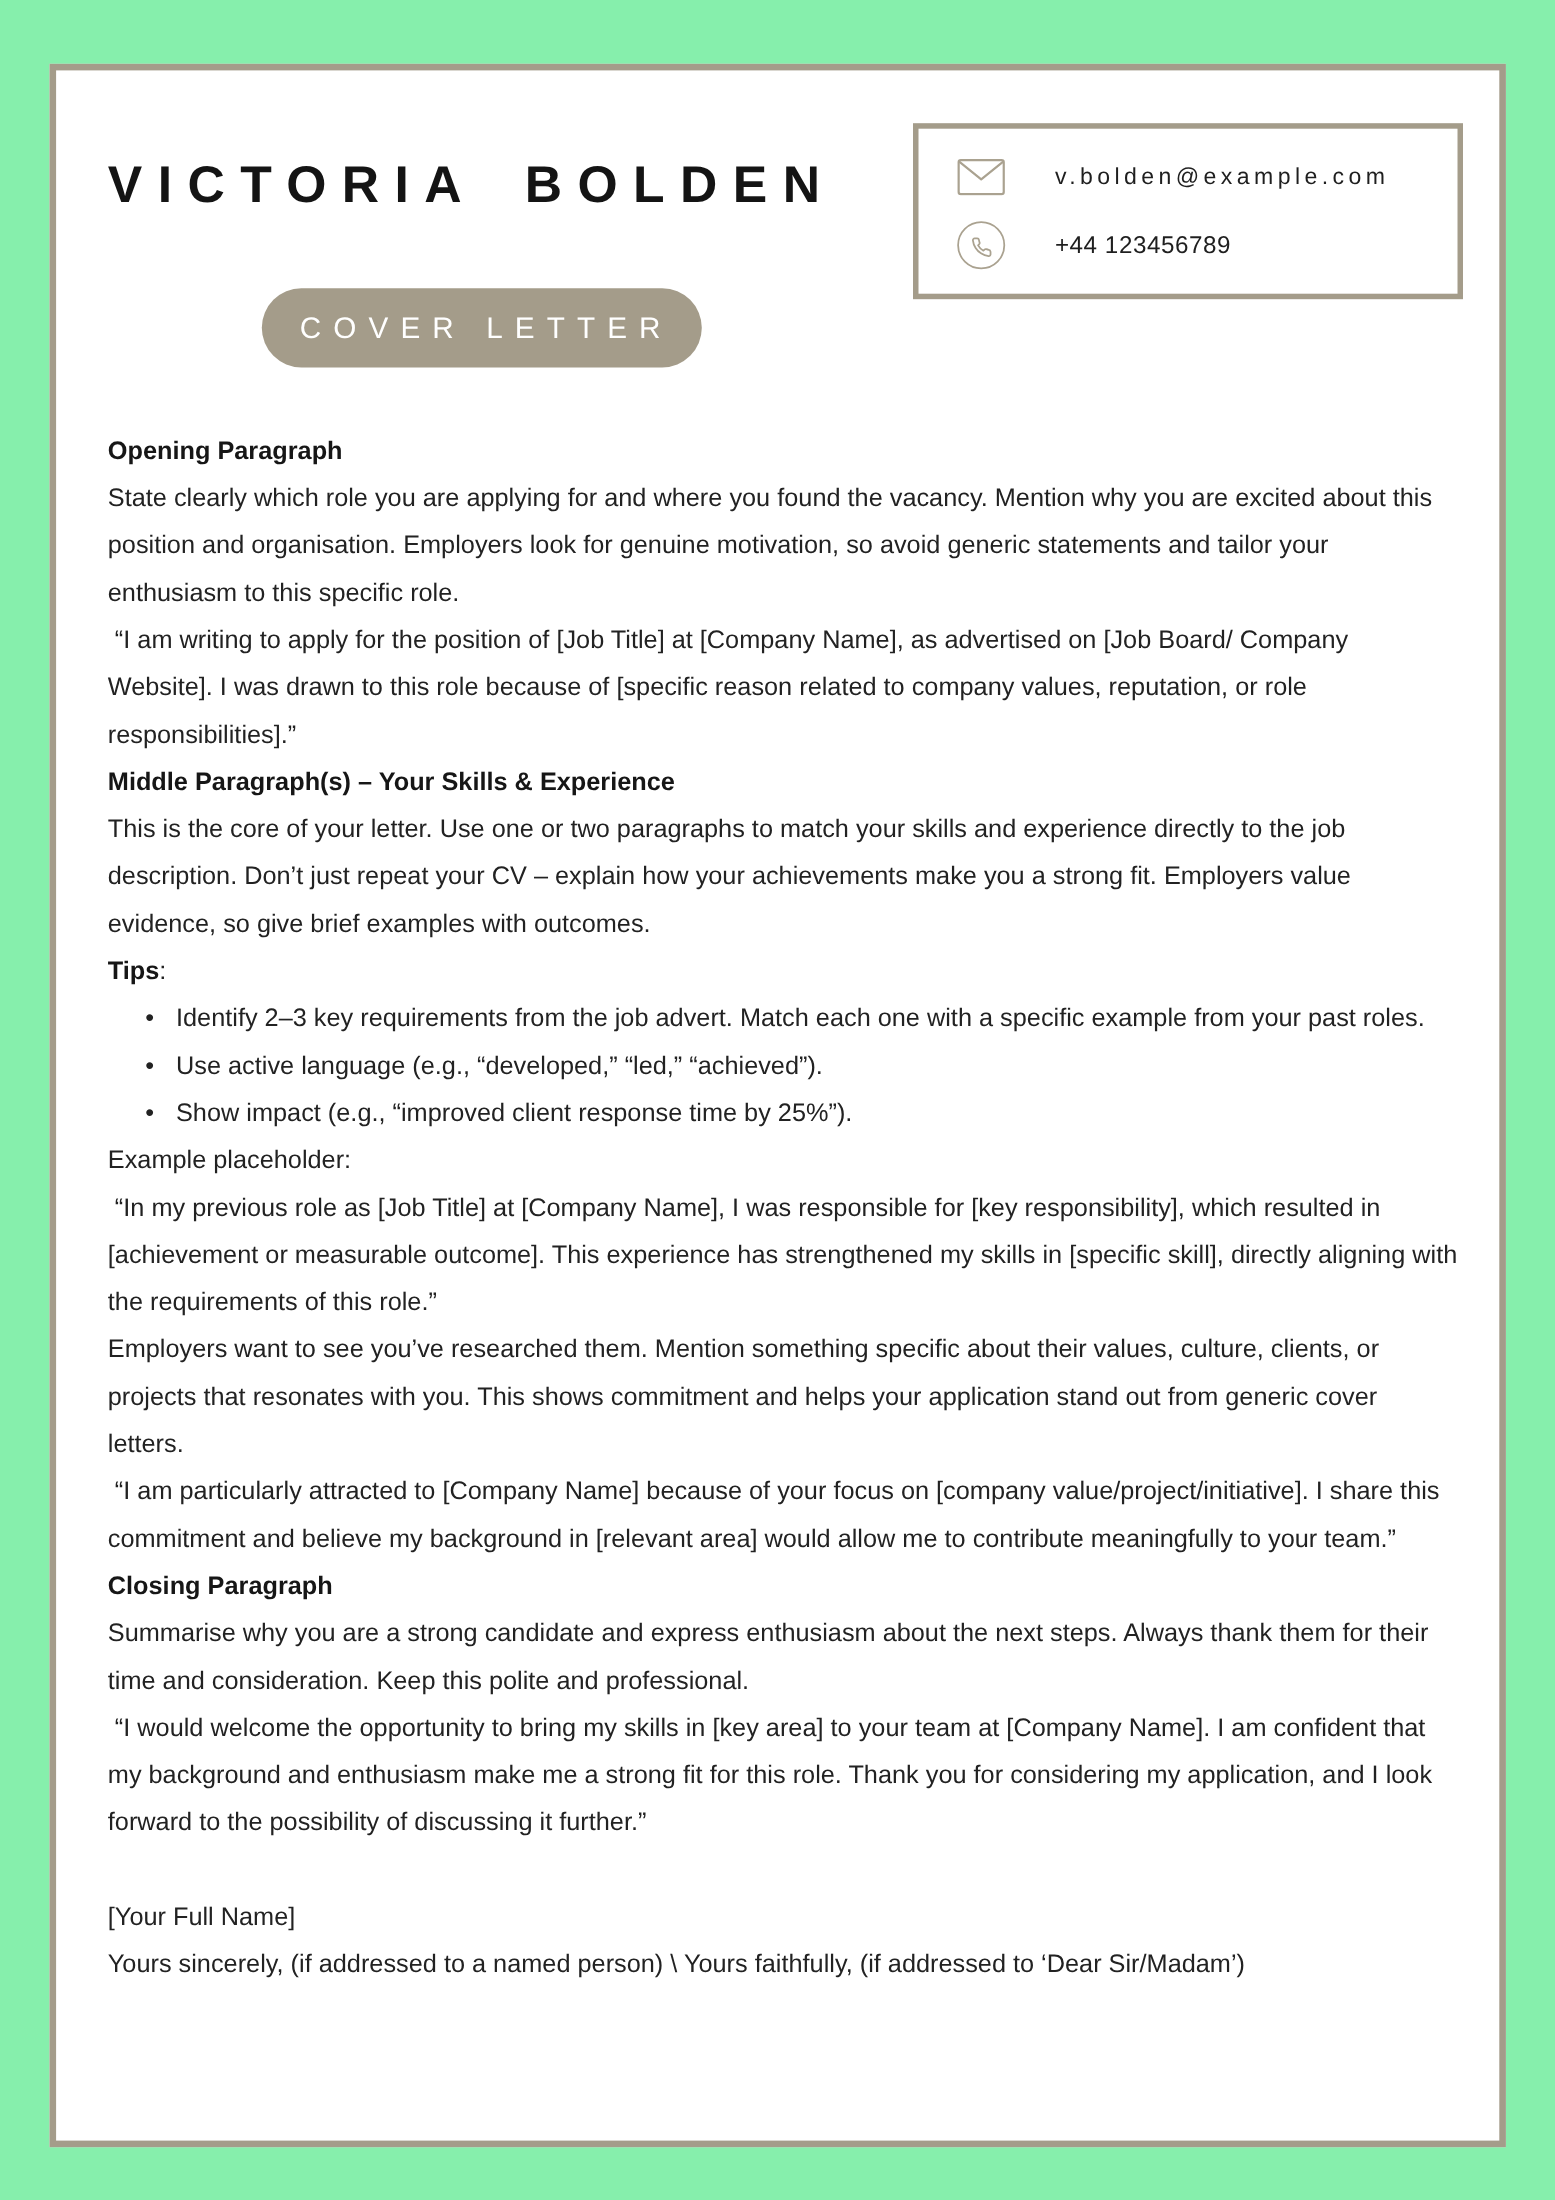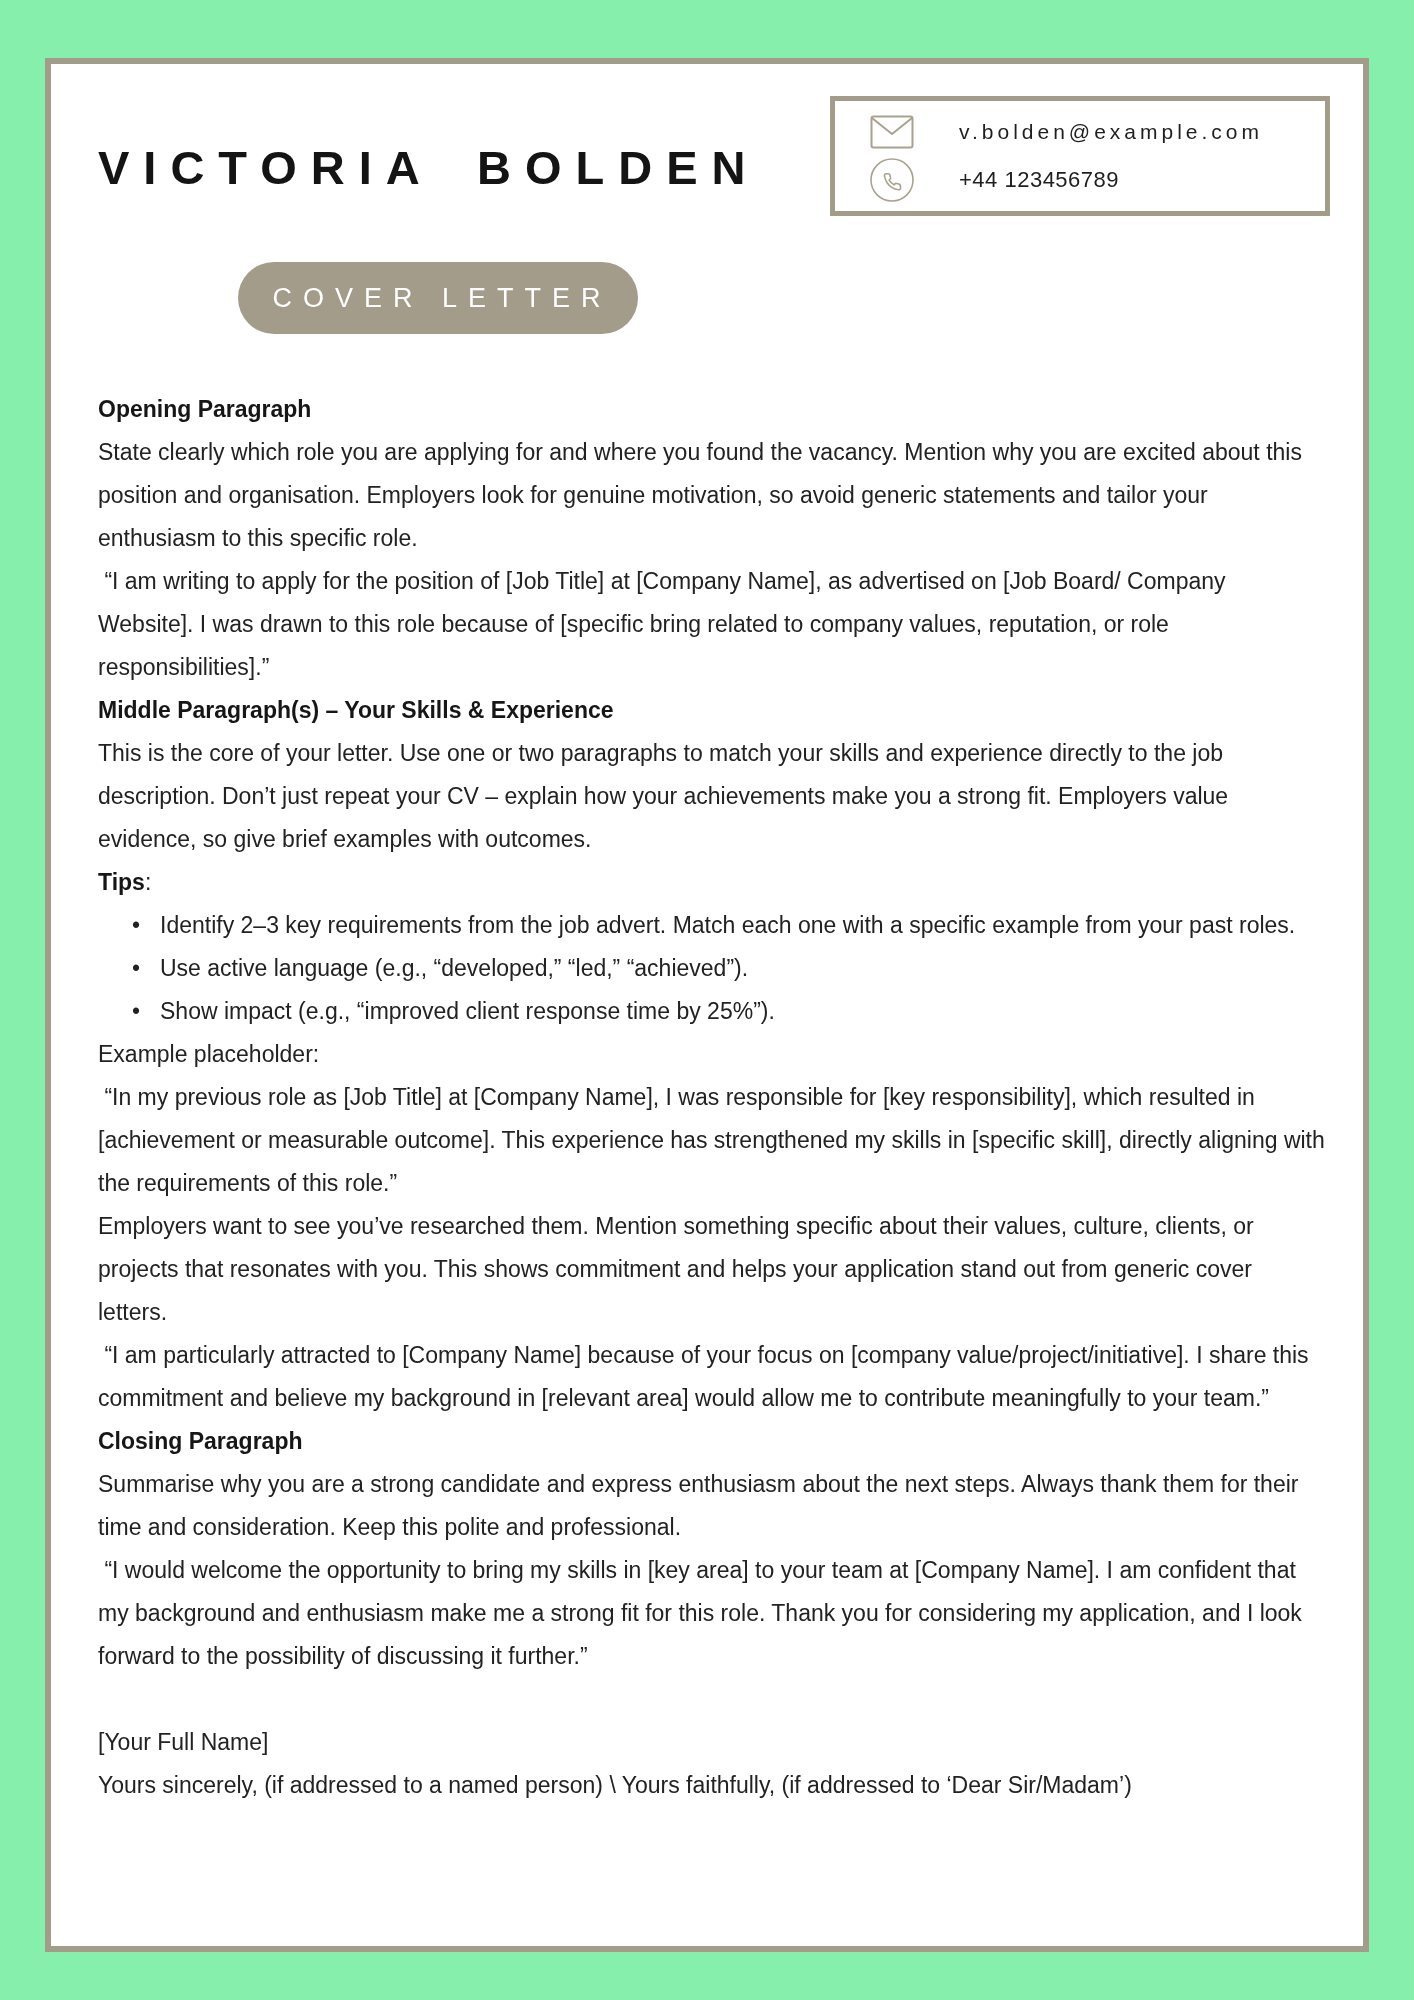--- a/index.html
+++ b/index.html
@@ -24,22 +24,22 @@
     left: 98px; top: 140px;
     font-size: 47px;
     font-weight: bold;
     letter-spacing: 14px;
     word-spacing: 18px;
     color: #141414;
     white-space: nowrap;
   }
   .contact-box {
     position: absolute;
-    left: 830px; top: 96px;
-    width: 500px; height: 120px;
+    left: 830px; top: 112px;
+    width: 500px; height: 160px;
     border: 5px solid #a49c8a;
     background: #ffffff;
     display: flex;
     flex-direction: column;
     justify-content: space-evenly;
     padding: 6px 10px 6px 34px;
   }
   .contact-row {
     display: flex;
     align-items: center;
@@ -128,21 +128,21 @@
       </span>
       <span class="contact-phone">+44 123456789</span>
     </div>
   </div>
 
   <div class="badge">COVER LETTER</div>
 
   <div class="doc">
       <div class="para heading">Opening Paragraph</div>
       <div class="para">State clearly which role you are applying for and where you found the vacancy. Mention why you are excited about this position and organisation. Employers look for genuine motivation, so avoid generic statements and tailor your enthusiasm to this specific role.</div>
-      <div class="para"> “I am writing to apply for the position of [Job Title] at [Company Name], as advertised on [Job Board/ Company Website]. I was drawn to this role because of [specific bring related to company values, reputation, or role responsibilities].”</div>
+      <div class="para"> “I am writing to apply for the position of [Job Title] at [Company Name], as advertised on [Job Board/ Company Website]. I was drawn to this role because of [specific reason related to company values, reputation, or role responsibilities].”</div>
       <div class="para heading">Middle Paragraph(s) – Your Skills &amp; Experience</div>
       <div class="para">This is the core of your letter. Use one or two paragraphs to match your skills and experience directly to the job description. Don’t just repeat your CV – explain how your achievements make you a strong fit. Employers value evidence, so give brief examples with outcomes.</div>
       <div class="para"><span class="bold-lead">Tips</span>:</div>
       <div class="bullet"><span class="marker">•</span><span>Identify 2–3 key requirements from the job advert. Match each one with a specific example from your past roles.</span></div>
       <div class="bullet"><span class="marker">•</span><span>Use active language (e.g., “developed,” “led,” “achieved”).</span></div>
       <div class="bullet"><span class="marker">•</span><span>Show impact (e.g., “improved client response time by 25%”).</span></div>
       <div class="para">Example placeholder:</div>
       <div class="para"> “In my previous role as [Job Title] at [Company Name], I was responsible for [key responsibility], which resulted in [achievement or measurable outcome]. This experience has strengthened my skills in [specific skill], directly aligning with the requirements of this role.”</div>
       <div class="para">Employers want to see you’ve researched them. Mention something specific about their values, culture, clients, or projects that resonates with you. This shows commitment and helps your application stand out from generic cover letters.</div>
       <div class="para"> “I am particularly attracted to [Company Name] because of your focus on [company value/project/initiative]. I share this commitment and believe my background in [relevant area] would allow me to contribute meaningfully to your team.”</div>

